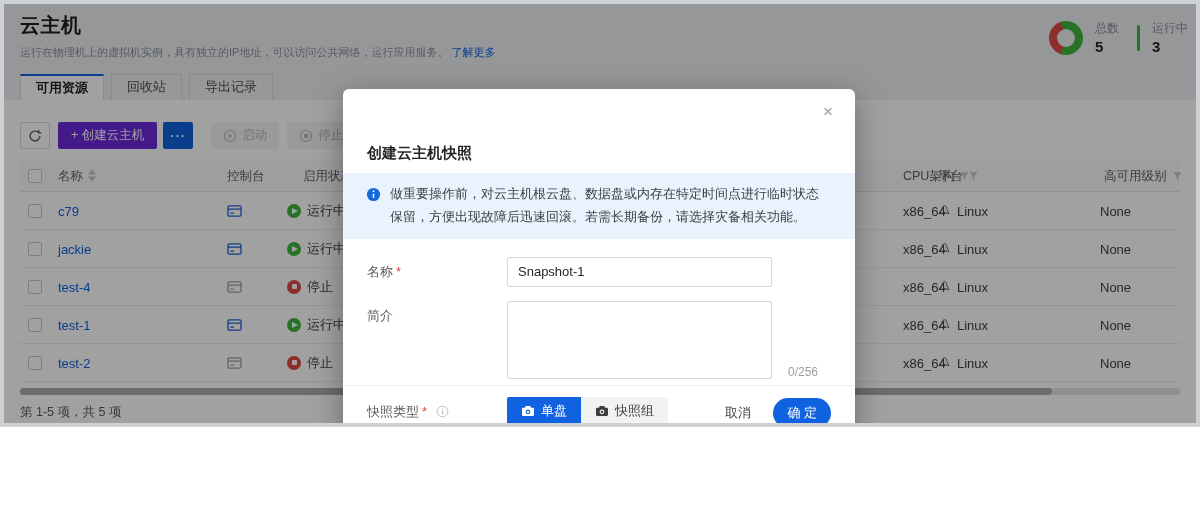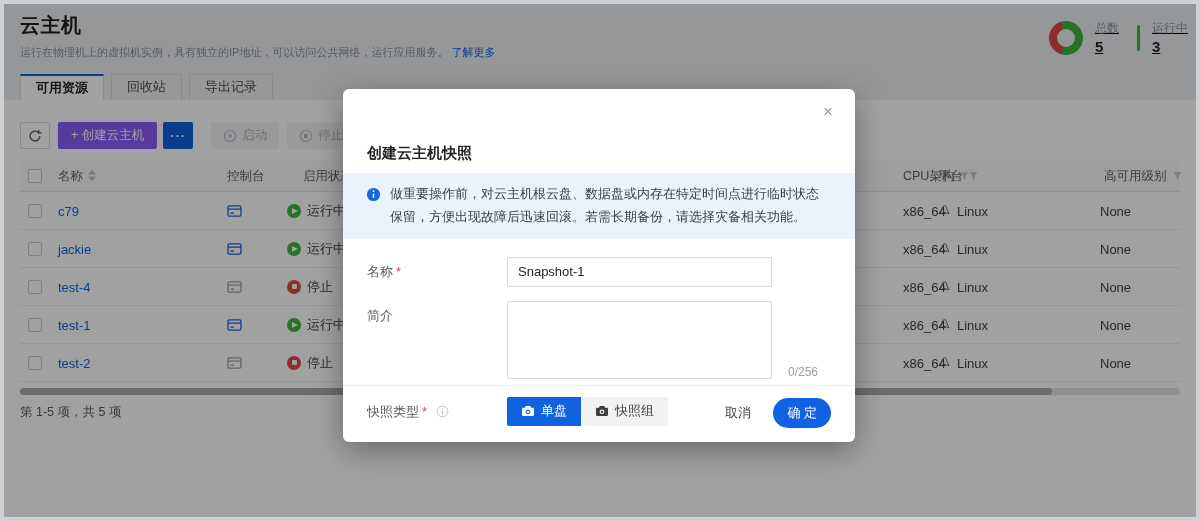--- a/index.html
+++ b/index.html
@@ -1,51 +1,51 @@
 <!DOCTYPE html>
 <html><head>
 <meta charset="utf-8">
 <style>
   * { margin:0; padding:0; box-sizing:border-box; }
   html,body { width:1200px; height:521px; }
   body { font-family:"Liberation Sans","DejaVu Sans",sans-serif; }
 
-  .frame { position:relative; width:1200px; height:521px; background:#cdd1d6; padding:4px; }
+  .frame { position:relative; width:1200px; height:427px; background:#cdd1d6; padding:4px; }
   .app { position:relative; width:100%; height:100%; background:#eef0f3; overflow:hidden; }
 
   
   .hero { position:absolute; left:16px; top:8px; }
   .hero h1 { font-size:20px; font-weight:bold; color:#1f1f1f; letter-spacing:.5px; }
   .subtitle { margin-top:6px; font-size:11px; color:#8a8f96; }
   .subtitle a { color:#1062e0; text-decoration:none; cursor:pointer; }
 
   .stats { position:absolute; right:8px; top:16px; display:flex; align-items:center; }
   .donut { width:34px; height:34px; border-radius:50%;
            background:conic-gradient(#3fb53c 0 198deg, #de4a45 198deg 342deg, #3fb53c 342deg 360deg);
            position:relative; }
   .donut::after { content:""; position:absolute; inset:8px; border-radius:50%; background:#eef0f3; }
-  .stat { margin-left:12px;text-decoration:underline; }
+  .stat { margin-left:12px; }
   .stat-label { font-size:12px; color:#8a8f96; }
   .stat-value { font-size:15px; font-weight:bold; color:#262626; margin-top:1px; }
   .run-divider { width:3px; height:26px; background:#3fb53c; border-radius:2px; margin-left:18px; }
 
   
   .tabs { position:absolute; left:16px; top:70px; display:flex; }
   .tab { height:26px; line-height:23px; padding:0 15px; font-size:13px; color:#4a4a4a;
          background:#f0f1f3; border:1px solid #d9dbde; border-bottom:none; margin-right:7px; cursor:pointer; }
   .tab.active { background:#fff; border-top:2px solid #1062e0; font-weight:bold; color:#1f1f1f; }
 
   
   .card { position:absolute; left:0; right:0; top:96px; bottom:0; background:#fff; padding:0 16px; }
 
   .toolbar { position:absolute; left:16px; top:22px; display:flex; align-items:center; }
   .btn { height:27px; display:inline-flex; align-items:center; justify-content:center;
          border-radius:2px; font-size:12.5px; cursor:pointer; border:none; }
   .btn-icon { width:30px; background:#fff; border:1px solid #d4d6d9; color:#595959; }
-  .btn-primary { background:#8b5cf6; color:#fff; padding:0 13px; margin-left:8px; }
+  .btn-primary { background:#6d28d9; color:#fff; padding:0 13px; margin-left:8px; }
   .btn-more { background:#1062e0; color:#fff; width:30px; margin-left:6px; font-weight:bold; letter-spacing:1px; }
   .btn-disabled { background:#f3f4f6; color:#b3b6ba; padding:0 12px; cursor:not-allowed; }
   .btn-disabled svg { margin-right:5px; }
   .ml18 { margin-left:18px; } .ml8 { margin-left:8px; }
 
   
   .thead, .trow { position:relative; }
   .thead { position:absolute; left:16px; right:16px; top:60px; height:32px; background:#fafbfc;
            border-bottom:1px solid #e3e5e8; font-size:12.5px; color:#5c6066; }
   .rows  { position:absolute; left:16px; right:16px; top:92px; }

